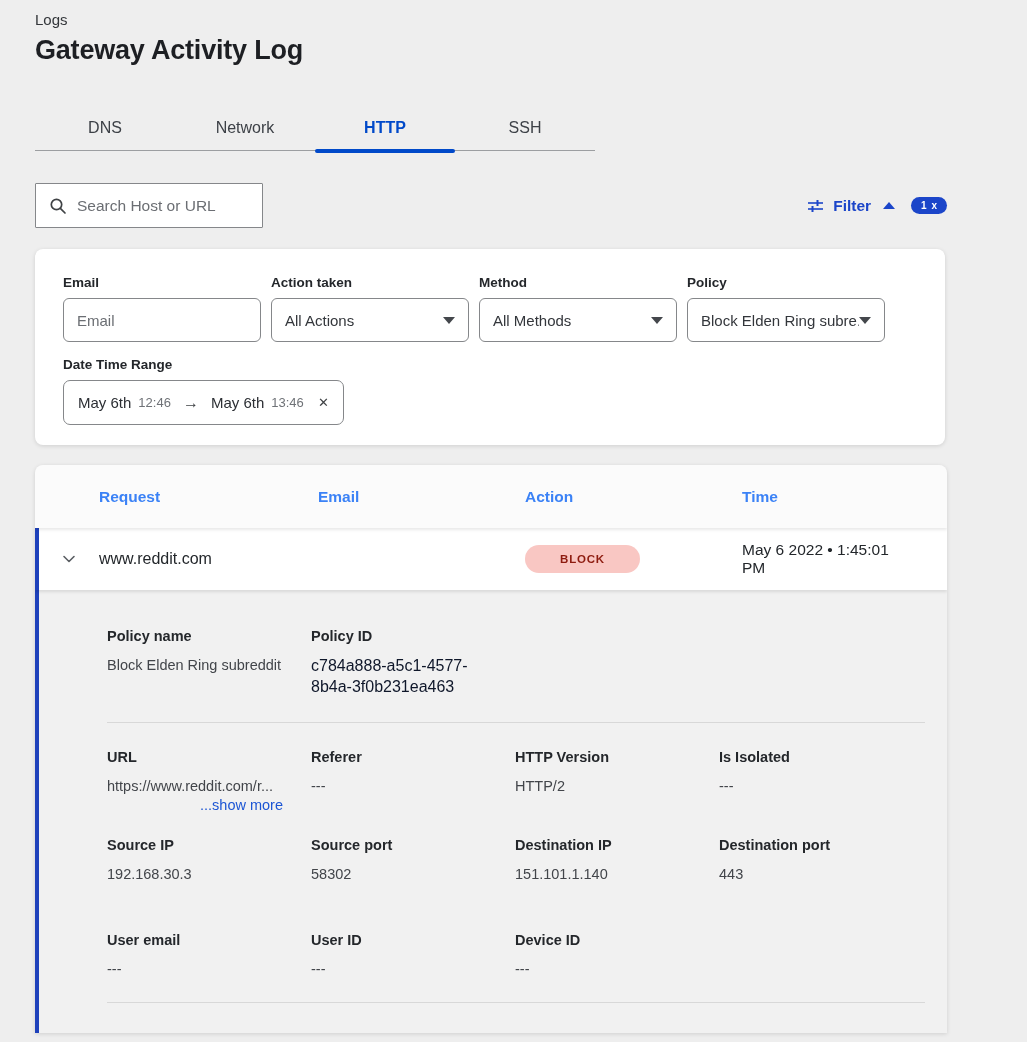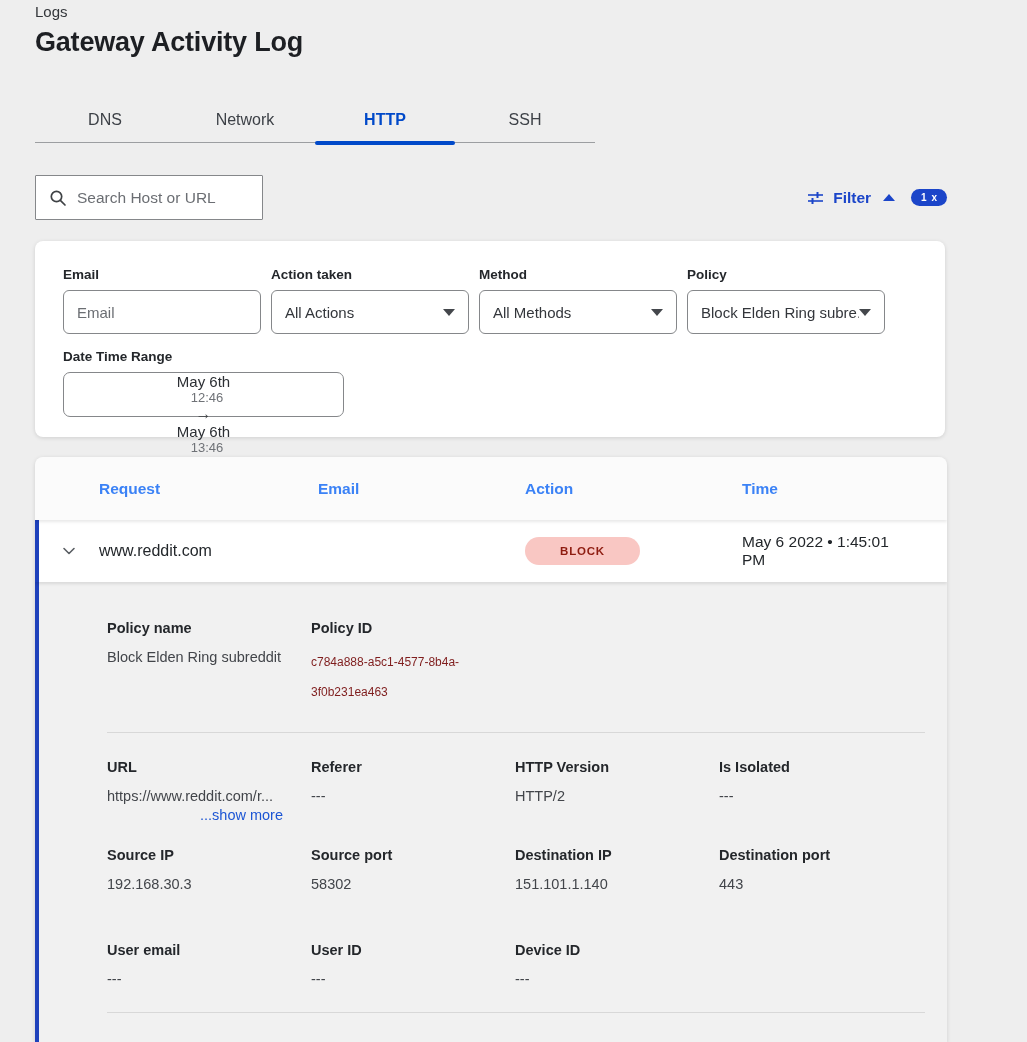--- a/index.html
+++ b/index.html
@@ -3,21 +3,21 @@
 <meta charset="utf-8">
 <style>
   * { margin:0; padding:0; box-sizing:border-box; }
   html,body { width:1027px; height:1042px; }
   body {
     font-family:"Liberation Sans", sans-serif;
     background:#eeeeee;
     color:#24272b;
     overflow:hidden;
   }
-  .page { padding:3px 0 0 35px; width:921px; }
+  .page { padding:11px 0 0 35px; width:921px; }
 
   
   .breadcrumb { font-size:15px; color:#33363a; }
   .title { margin-top:7px; font-size:27px; font-weight:700; color:#1d1f23; letter-spacing:-0.2px; }
 
   
   .tabs { margin-top:39px; width:560px; display:flex; border-bottom:1px solid #9c9ea1; }
   .tab {
     width:140px; height:45px; display:flex; align-items:center; justify-content:center;
     font-size:16px; color:#3d4147; cursor:pointer; position:relative;
@@ -71,21 +71,21 @@
   }
   .select .sel-val { white-space:nowrap; overflow:hidden; }
   .caret-down {
     width:0; height:0; margin-left:auto; flex:0 0 auto;
     border-left:6px solid transparent; border-right:6px solid transparent;
     border-top:7px solid #44474c;
   }
   .dt-wrap { margin-top:15px; }
   .date-box {
     width:281px; height:45px; border:1px solid #85878a; border-radius:7px; background:#fff;
-    display:flex; align-items:center; padding:0 14px; cursor:pointer;flex-direction:column;
+    display:flex; align-items:center; padding:0 14px; cursor:pointer;
   }
   .date-box .d { font-size:15px; font-weight:500; color:#2c2f34; }
   .date-box .t { font-size:13px; color:#6f7277; margin-left:7px; }
   .date-box .arrow { margin:0 12px; font-size:16px; color:#3f4245; }
   .date-box .clear { margin-left:auto; font-size:13px; color:#3f4245; cursor:pointer; }
 
   
   .table-card { margin-top:20px; width:912px; border-radius:8px 8px 0 0; box-shadow:0 1px 4px rgba(0,0,0,0.13); background:#f1f1f1; overflow:hidden; }
   .thead {
     background:#fbfbfb; height:63px; display:flex; align-items:center;
@@ -109,21 +109,21 @@
     display:inline-block; background:#f9c7c3; color:#8e1c10; font-size:11.5px; font-weight:700;
     letter-spacing:0.8px; border-radius:14px; padding:8px 0; width:115px; text-align:center;
   }
 
   
   .expanded { background:#f1f1f1; border-left:4px solid #1e41bb; padding:38px 0 30px 68px; }
   .section { display:flex; }
   .dcell { width:204px; flex:0 0 auto; padding-right:28px; }
   .dlabel { font-size:14.5px; font-weight:700; color:#24272b; margin-bottom:11px; }
   .dvalue { font-size:14.5px; color:#42454a; line-height:20px; }
-  .dlink { font-size:12px; color:#7f1d1d; line-height:30px; overflow-wrap:anywhere; text-decoration:none; cursor:pointer; display:block; }
+  .dlink { font-size:16px; color:#0f172a; line-height:21px; overflow-wrap:anywhere; text-decoration:none; cursor:pointer; display:block; }
   .url-val { white-space:nowrap; overflow:hidden; }
   .show-more { display:block; margin-top:1px; text-align:right; font-size:14.5px; color:#1c55d4; cursor:pointer; }
   .divider { height:1px; background:#d8d8d8; margin:25px 22px 0 0; }
   .sec-url { margin-top:26px; }
   .sec-source { margin-top:24px; }
   .sec-user { margin-top:48px; }
   .divider.bottom { margin-top:23px; }
 </style>
 </head>
 <body>

